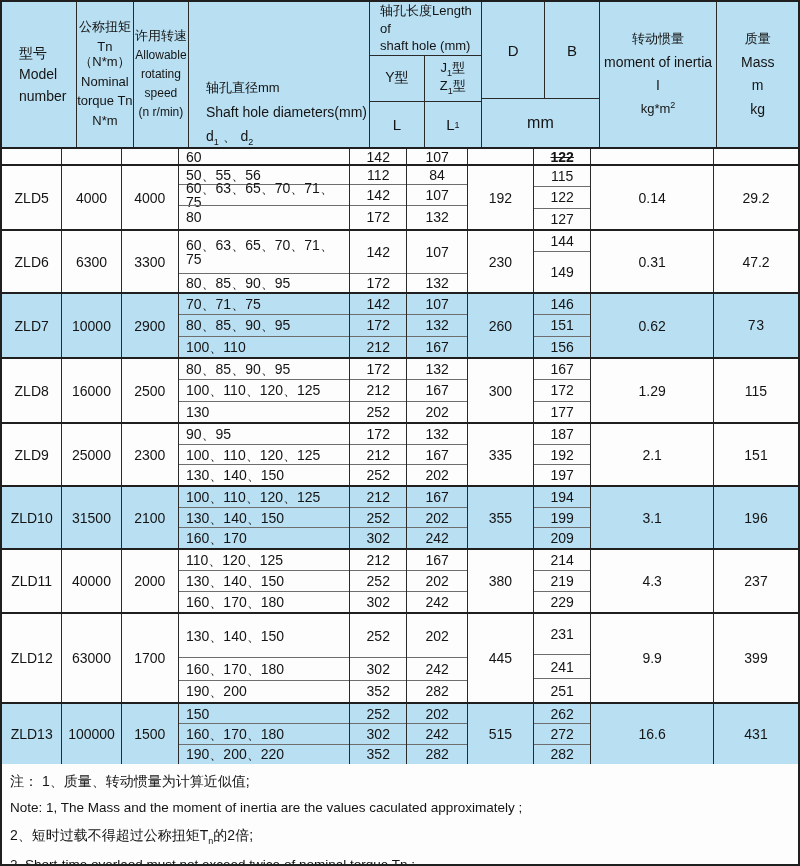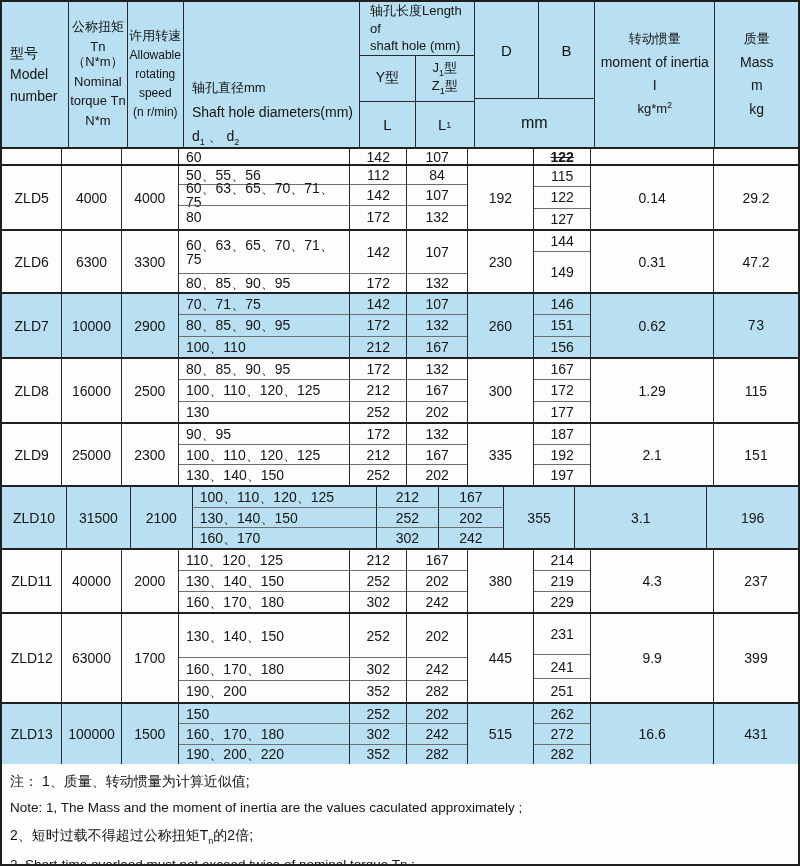--- a/index.html
+++ b/index.html
@@ -22,21 +22,21 @@
   .col-L1{flex:60 0 0;}
   .col-D{flex:66 0 0;}
   .col-B{flex:57 0 0;}
   .col-inertia{flex:123 0 0;}
   .col-mass{flex:85 0 0;}
   .col-length-group{flex:117 0 0;}
   .col-db-group{flex:123 0 0;}
   
   .thead{height:145px;flex:0 0 145px;background:#b9dff2;font-size:13px;}
   .hcell{flex-direction:column;align-items:center;justify-content:center;gap:5px;line-height:1.15;text-align:center;}
-  .hcell.left{align-items:flex-start;text-align:left;padding-left:8px;}
+  .hcell.left{align-items:flex-start;text-align:left;padding-left:17px;}
   .hcell .big{font-size:14px;}
   .group{flex-direction:column;}
   .len-title{flex:48 0 0;display:flex;flex-direction:column;justify-content:center;padding-left:10px;line-height:1.35;}
   .len-mid{flex:49 0 0;display:flex;border-top:1px solid #2a2a2a;}
   .len-bot{flex:48 0 0;display:flex;border-top:1px solid #2a2a2a;}
   .len-y{flex:57 0 0;display:flex;align-items:center;justify-content:center;font-size:14px;}
   .len-jz{flex:60 0 0;display:flex;flex-direction:column;align-items:center;justify-content:center;border-left:1px solid #2a2a2a;font-size:13px;line-height:1.25;}
   .len-L{flex:57 0 0;display:flex;align-items:center;justify-content:center;font-size:15px;}
   .len-L1{flex:60 0 0;display:flex;align-items:center;justify-content:center;border-left:1px solid #2a2a2a;font-size:15px;}
   .db-top{flex:97 0 0;display:flex;}
@@ -310,20 +310,25 @@
           <div class="subrow" style="flex-grow: 1;">212</div>
           <div class="subrow" style="flex-grow: 1;">252</div>
           <div class="subrow" style="flex-grow: 1;">302</div>
         </div>
         <div class="col stack col-L1">
           <div class="subrow" style="flex-grow: 1;">167</div>
           <div class="subrow" style="flex-grow: 1;">202</div>
           <div class="subrow" style="flex-grow: 1;">242</div>
         </div>
         <div class="col col-D cell" style="display: flex;">355</div>
+        <div class="col stack col-B">
+          <div class="subrow" style="flex-grow: 1;">194</div>
+          <div class="subrow" style="flex-grow: 1;">199</div>
+          <div class="subrow" style="flex-grow: 1;">209</div>
+        </div>
         <div class="col col-inertia cell" style="display: flex;">3.1</div>
         <div class="col col-mass cell" style="display: flex;">196</div>
       </div>
       <div class="row block" style="flex: 0 0 64px; height: 64px;">
         <div class="col col-model cell" style="display: flex;">ZLD11</div>
         <div class="col col-torque cell" style="display: flex;">40000</div>
         <div class="col col-speed cell" style="display: flex;">2000</div>
         <div class="col stack left col-shaft">
           <div class="subrow" style="flex-grow: 1;">110、120、125</div>
           <div class="subrow" style="flex-grow: 1;">130、140、150</div>

